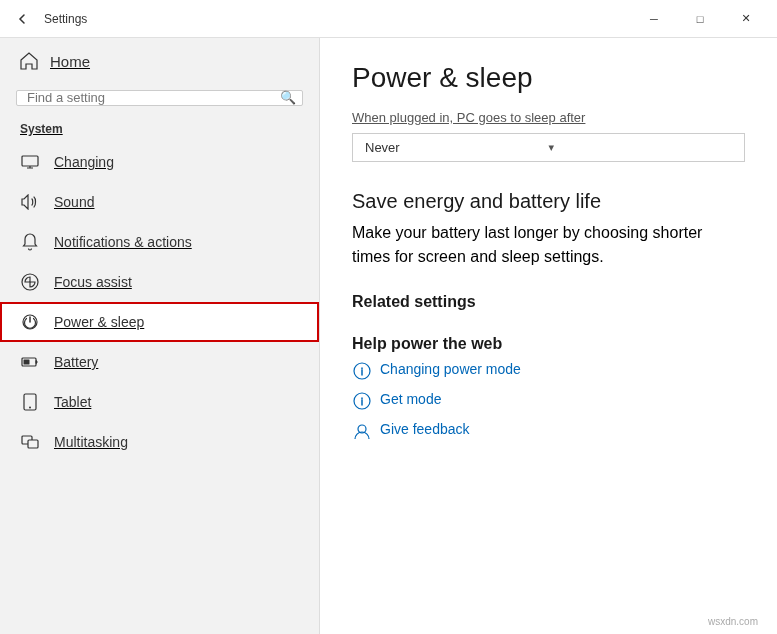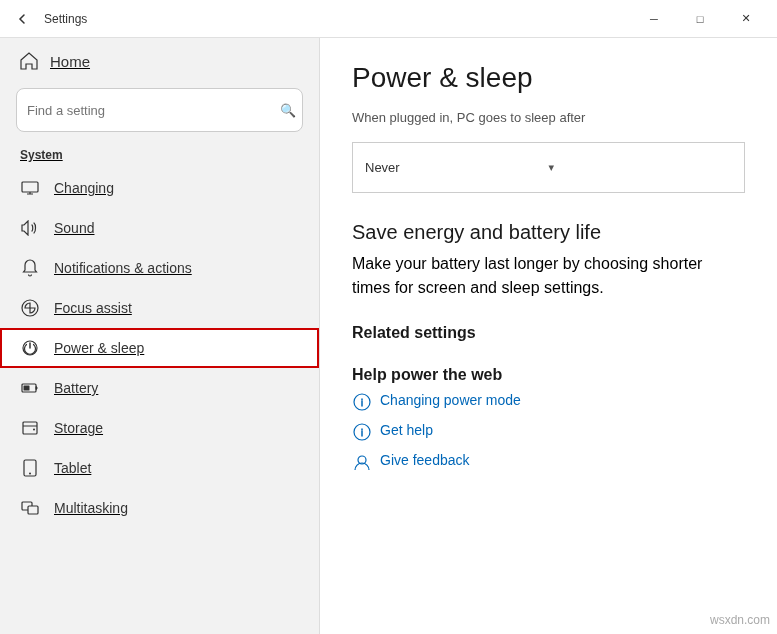--- a/index.html
+++ b/index.html
@@ -83,27 +83,27 @@
       font-size: 15px;
       color: #333;
     }
 
     .sidebar-search {
       margin: 4px 16px 8px;
       position: relative;
     }
     .sidebar-search input {
       width: 100%;
-      height: 44px;
+      height: 16px;
       border: 1px solid #ccc;
       padding: 0 32px 0 10px;
       font-size: 13px;
       background: #fff;
       outline: none;
-      border-radius: 8px;
+      border-radius: 2px;
     }
     .search-icon-btn {
       position: absolute;
       right: 6px;
       top: 50%;
       transform: translateY(-50%);
       font-size: 13px;
       color: #555;
       cursor: pointer;
     }
@@ -152,28 +152,29 @@
     .content-title {
       font-size: 28px;
       font-weight: 300;
       color: #1a1a1a;
       margin-bottom: 16px;
     }
 
     .content-subtitle {
       font-size: 13px;
       color: #555;
-      margin-bottom: 17px;
+      margin-bottom: 8px;
+      text-decoration: underline;
     }
 
     .dropdown-select {
       display: flex;
       align-items: center;
       border: 1px solid #ccc;
-      padding: 17px 12px;
+      padding: 6px 12px;
       font-size: 13px;
       min-width: 160px;
       cursor: pointer;
       background: #fff;
       color: #333;
       margin-bottom: 28px;
     }
     .dropdown-select span { flex: 1; }
     .dropdown-chevron { font-size: 11px; color: #555; }
 
@@ -235,22 +236,22 @@
       display: flex;
       align-items: center;
       justify-content: center;
       font-size: 16px;
       flex-shrink: 0;
     }
 
     .watermark {
       position: fixed;
       bottom: 6px;
-      right: 4px;
-      font-size: 12px;
+      right: 16px;
+      font-size: 10px;
       color: #aaa;
       background: rgba(255,255,255,0.8);
       padding: 1px 3px;
     }
 
     
     svg { display: block; }
   </style>
 </head>
 <body>
@@ -344,30 +345,20 @@
       <span class="item-icon">
         <svg width="18" height="12" viewBox="0 0 18 12" fill="none">
           <rect x="1" y="2" width="14" height="8" rx="1" stroke="#333" stroke-width="1.2"></rect>
           <path d="M15 4.5v3c1.5-.5 1.5-2.5 0-3z" stroke="#333" stroke-width="1" fill="#333"></path>
           <rect x="2.5" y="3.5" width="6" height="5" rx="0.5" fill="#333"></rect>
         </svg>
       </span>
       <span>Battery</span>
     </div>
 
-    <div class="sidebar-item">
-      <span class="item-icon">
-        <svg width="16" height="16" viewBox="0 0 16 16" fill="none">
-          <rect x="1" y="2" width="14" height="12" rx="1" stroke="#333" stroke-width="1.2"></rect>
-          <path d="M1 6h14" stroke="#333" stroke-width="1"></path>
-          <circle cx="12" cy="9.5" r="1" fill="#333"></circle>
-        </svg>
-      </span>
-      <span>Storage</span>
-    </div>
 
     <div class="sidebar-item">
       <span class="item-icon">
         <svg width="14" height="18" viewBox="0 0 14 18" fill="none">
           <rect x="1" y="1" width="12" height="16" rx="1.5" stroke="#333" stroke-width="1.2"></rect>
           <circle cx="7" cy="14.5" r="1" fill="#333"></circle>
         </svg>
       </span>
       <span>Tablet</span>
     </div>
@@ -412,21 +403,21 @@
       <span>Changing power mode</span>
     </a>
 
     <a class="help-link" href="#">
       <span class="help-link-icon">
         <svg width="18" height="18" viewBox="0 0 18 18" fill="none">
           <circle cx="9" cy="9" r="8" stroke="#0067b8" stroke-width="1.2"></circle>
           <path d="M9 8v5M9 6v1" stroke="#0067b8" stroke-width="1.5" stroke-linecap="round"></path>
         </svg>
       </span>
-      <span>Get help</span>
+      <span>Get mode</span>
     </a>
 
     <a class="help-link" href="#">
       <span class="help-link-icon">
         <svg width="18" height="18" viewBox="0 0 18 18" fill="none">
           <circle cx="9" cy="7" r="4" stroke="#0067b8" stroke-width="1.2" fill="none"></circle>
           <path d="M2 17c0-3.866 3.134-7 7-7s7 3.134 7 7" stroke="#0067b8" stroke-width="1.2" fill="none"></path>
         </svg>
       </span>
       <span>Give feedback</span>

